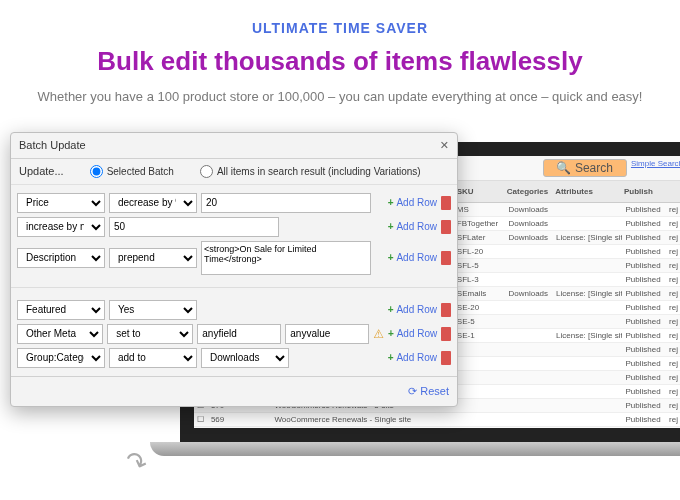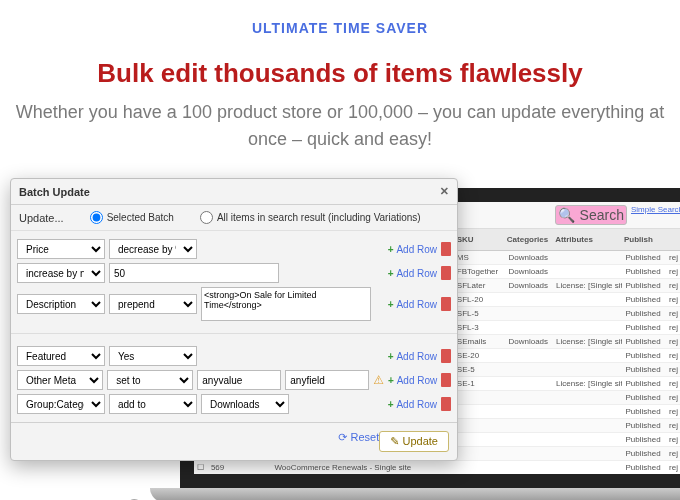--- a/index.html
+++ b/index.html
@@ -1,42 +1,42 @@
 <!DOCTYPE html>
 <html><head>
 <meta charset="utf-8">
 <style>
 * { box-sizing: border-box; margin: 0; padding: 0; font-family: Arial, sans-serif; }
 body { width: 680px; height: 500px; overflow: hidden; background: #fff; position: relative; }
 
 .hero { text-align: center; padding: 20px 0 10px; }
 .eyebrow { color: #4a6ee0; font-size: 14px; font-weight: bold; letter-spacing: 1px; }
-.headline { font-size: 26px; font-weight: bold; color: #b91c1c; margin-top: 22px; }
-.subhead { color: #7a7a7a; font-size: 18px; margin-top: 10px; line-height: 1.5; }
+.headline { font-size: 26px; font-weight: bold; color: #a21caf; margin-top: 10px; }
+.subhead { color: #7a7a7a; font-size: 13px; margin-top: 10px; line-height: 1.5; }
 
 .stage { position: relative; margin-top: 15px; height: 350px; }
 
 
 .laptop { position: absolute; right: -20px; top: 10px; width: 520px; height: 340px; }
 .lap-screen { width: 100%; height: 300px; border: 14px solid #222; border-radius: 10px 10px 0 0; background: #f5f5f5; overflow: hidden; }
 .lap-base { height: 14px; background: linear-gradient(#ccc,#999); border-radius: 0 0 14px 14px; margin: 0 -30px; }
 
 .grid { font-size: 8px; color: #555; width: 100%; }
 .grid-head { display: flex; background: #eaeaea; border-bottom: 1px solid #ccc; padding: 4px 2px; font-weight: bold; }
 .grid-head > div, .grid-row > div { padding: 2px 3px; white-space: nowrap; overflow: hidden; }
 .grid-toolbar { display:flex; justify-content:flex-end; gap:4px; padding:3px; background:#f8f8f8; border-bottom:1px solid #ddd;}
-.grid-toolbar .btn-mini { border:1px solid #bbb; border-radius:3px; padding:1px 2px; font-size:14px; background:#f9a8d4; }
+.grid-toolbar .btn-mini { border:1px solid #bbb; border-radius:3px; padding:1px 13px; font-size:12px; background:#fdba74; }
 .grid-toolbar .link-mini { color:#4a6ee0; font-size:8px; text-decoration:underline; }
 .grid-row { display:flex; border-bottom:1px solid #eee; background:#fff; }
 .grid-row:nth-child(odd){ background:#fafafa; }
 .c-chk{width:14px;} .c-id{width:26px;} .c-v{width:38px;} .c-name{width:150px;} .c-price{width:34px;} .c-sku{width:50px;} .c-cat{width:50px;text-align:center;} .c-attr{width:70px;} .c-pub{width:44px;} .c-end{width:20px;}
 
 
 .modal { position: absolute; left: 10px; top: 0; width: 448px; background: #f3f3f3; border: 1px solid #bfbfbf; border-radius: 4px; box-shadow: 0 6px 20px rgba(0,0,0,.3); font-size: 11px; color: #333; }
-.modal-title { padding: 6px 8px; font-weight: bold; border-bottom: 1px solid #d0d0d0; display:flex; justify-content:space-between; align-items:center;}
+.modal-title { padding: 6px 8px; font-weight: normal; border-bottom: 1px solid #d0d0d0; display:flex; justify-content:space-between; align-items:center;}
 .modal-close { cursor:pointer; color:#666; }
 .radio-row { padding: 6px 8px; display:flex; gap:26px; align-items:center; border-bottom:1px solid #e0e0e0;}
 .radio-row label { display:flex; gap:4px; align-items:center; font-size:10px; }
 .rules { padding: 4px 6px; }
 .rule { display:flex; align-items:center; gap:4px; margin:4px 0; }
 .rule .sel, .rule .inp { border:1px solid #bbb; background:#fff; height:20px; font-size:10px; padding:2px 4px; }
 .rule .sel { width:88px; } 
 .rule .sel.op { width:88px; }
 .rule .inp { width:84px; }
 .rule .inp.wide { width:170px; }
@@ -320,20 +320,21 @@
         </label>
       <label>
           <input type="radio" style=""> 
           <span>All items in search result (including Variations)</span>
         </label>
     </div>
     <div class="rules" id="rules1">
         <div class="rule">
           <select class="sel"><option>Price</option></select>
     <select class="sel op"><option>decrease by %</option></select>
+    <input class="inp wide" value="20" style="">
     <span class="addrow">Add Row</span>
     <span class="del"></span>
         </div>
         <div class="rule">
     <select class="sel op"><option>increase by number</option></select>
     <input class="inp wide" value="50" style="">
     <span class="addrow">Add Row</span>
     <span class="del"></span>
         </div>
         <div class="rule">
@@ -349,34 +350,33 @@
         <div class="rule">
           <select class="sel"><option>Featured</option></select>
     <select class="sel op"><option>Yes</option></select>
 
     <span class="addrow">Add Row</span>
     <span class="del"></span>
         </div>
         <div class="rule">
           <select class="sel"><option>Other Meta</option></select>
     <select class="sel op"><option>set to</option></select>
-    <input class="inp" value="anyvalue" style="">
-          <input class="inp" value="anyfield" style="">
+    <input class="inp" value="anyfield" style="">
+          <input class="inp" value="anyvalue" style="">
           <span class="warn">⚠</span>
     <span class="addrow">Add Row</span>
     <span class="del"></span>
         </div>
         <div class="rule">
           <select class="sel"><option>Group:Categories</option></select>
     <select class="sel op"><option>add to</option></select>
     <select class="sel"><option>Downloads</option></select>
     <span class="addrow">Add Row</span>
     <span class="del"></span>
         </div>
       </div>
     <div class="modal-foot">
       <span class="btn-reset">Reset</span>
-      <span class="btn-update">Update</span>
     </div>
   </div>
 
   <div class="arrow">↶</div>
 </div>
 
 </body></html>

